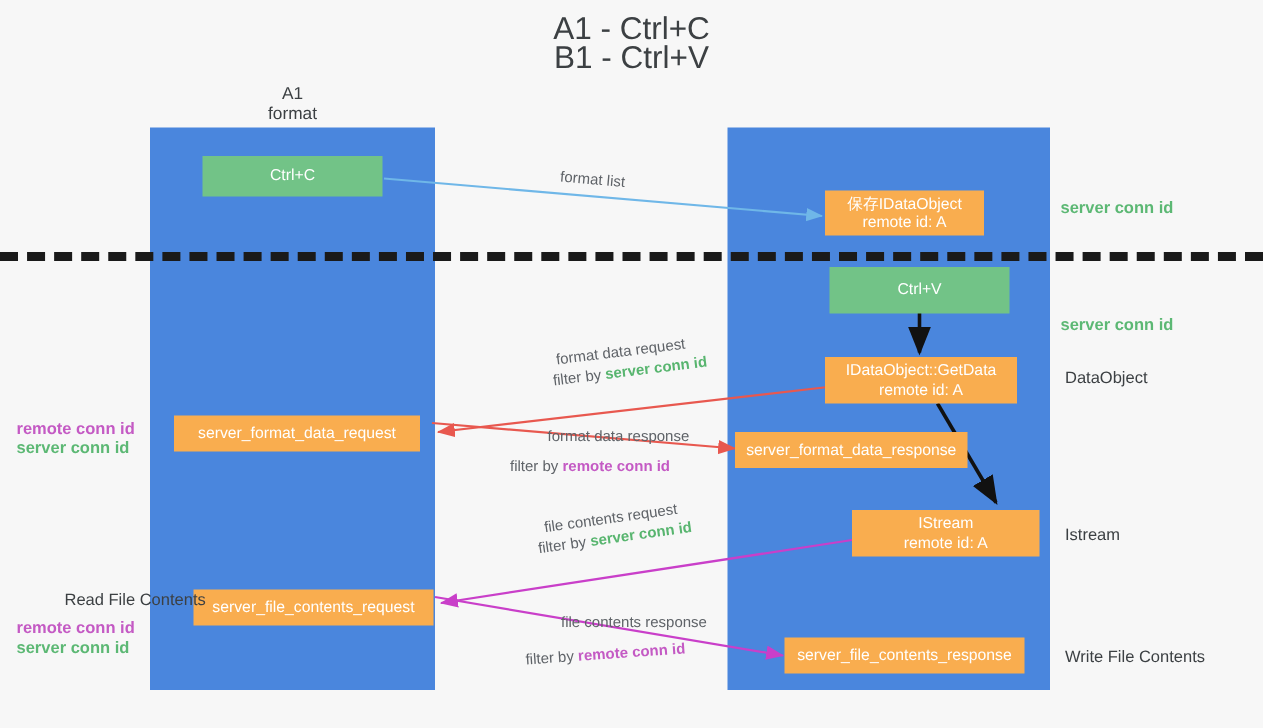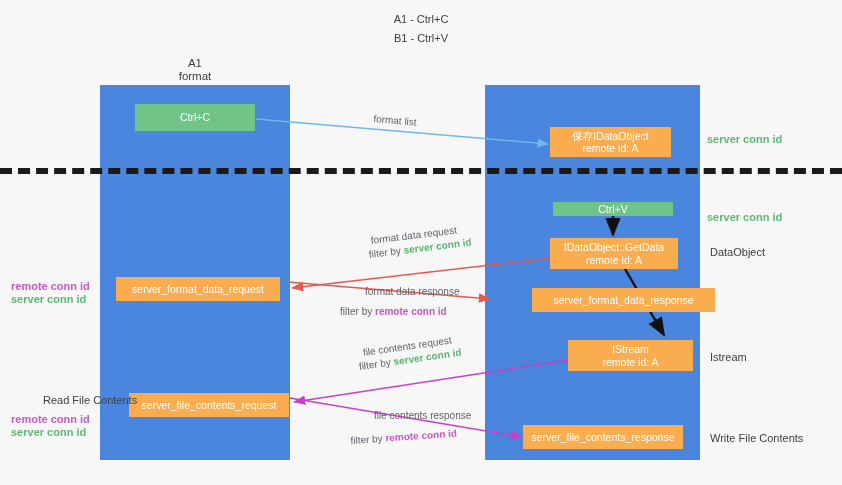--- a/index.html
+++ b/index.html
@@ -21,21 +21,21 @@
     width: 842px;
     height: 485px;
   }
   .abs { position: absolute; }
 
   
   #title {
     left: 0; top: 10px;
     width: 842px;
     text-align: center;
-    font-size: 11px;
+    font-size: 21px;
     line-height: 19px;
     color: #3c4043;
     white-space: pre-line;
   }
 
   
   .lane-head {
     font-size: 11.5px;
     line-height: 13px;
     text-align: center;
@@ -141,31 +141,31 @@
 
     <line x1="288" y1="282" x2="490" y2="299" stroke="#e8584f" stroke-width="1.5" marker-end="url(#ah-red)"></line>
 
     <line x1="568" y1="360" x2="294" y2="402" stroke="#c93fc9" stroke-width="1.5" marker-end="url(#ah-mag)"></line>
 
     <line x1="290" y1="398" x2="522" y2="437" stroke="#c93fc9" stroke-width="1.5" marker-end="url(#ah-mag)"></line>
   </svg>
 
   <div class="abs box green" id="box-ctrl-c" style="left:135px; top:104px; width:120px; height:27px;">Ctrl+C</div>
 
-  <div class="abs box orange" id="box-save-idataobject" style="left:550px; top:127px; width:121px; height:30px;">保存IDataObject
+  <div class="abs box orange" id="box-save-idataobject" style="left:550px; top:127px; width:106px; height:30px;">保存IDataObject
 remote id: A</div>
 
-  <div class="abs box green" id="box-ctrl-v" style="left:553px; top:178px; width:120px; height:14px;margin-top:24px;">Ctrl+V</div>
+  <div class="abs box green" id="box-ctrl-v" style="left:553px; top:178px; width:120px; height:31px;">Ctrl+V</div>
 
   <div class="abs box orange" id="box-idataobject-getdata" style="left:550px; top:238px; width:128px; height:31px;">IDataObject::GetData
 remote id: A</div>
 
   <div class="abs box orange" id="box-server-format-data-request" style="left:116px; top:277px; width:164px; height:24px;">server_format_data_request</div>
 
-  <div class="abs box orange" id="box-server-format-data-response" style="left:490px; top:288px; width:183px; height:24px;margin-left:42px;">server_format_data_response</div>
+  <div class="abs box orange" id="box-server-format-data-response" style="left:490px; top:288px; width:155px; height:24px;">server_format_data_response</div>
 
   <div class="abs box orange" id="box-istream" style="left:568px; top:340px; width:125px; height:31px;">IStream
 remote id: A</div>
 
   <div class="abs box orange" id="box-server-file-contents-request" style="left:129px; top:393px; width:160px; height:24px;">server_file_contents_request</div>
 
   <div class="abs box orange" id="box-server-file-contents-response" style="left:523px; top:425px; width:160px; height:24px;">server_file_contents_response</div>
 
   <div class="abs" id="separator"></div>
 

